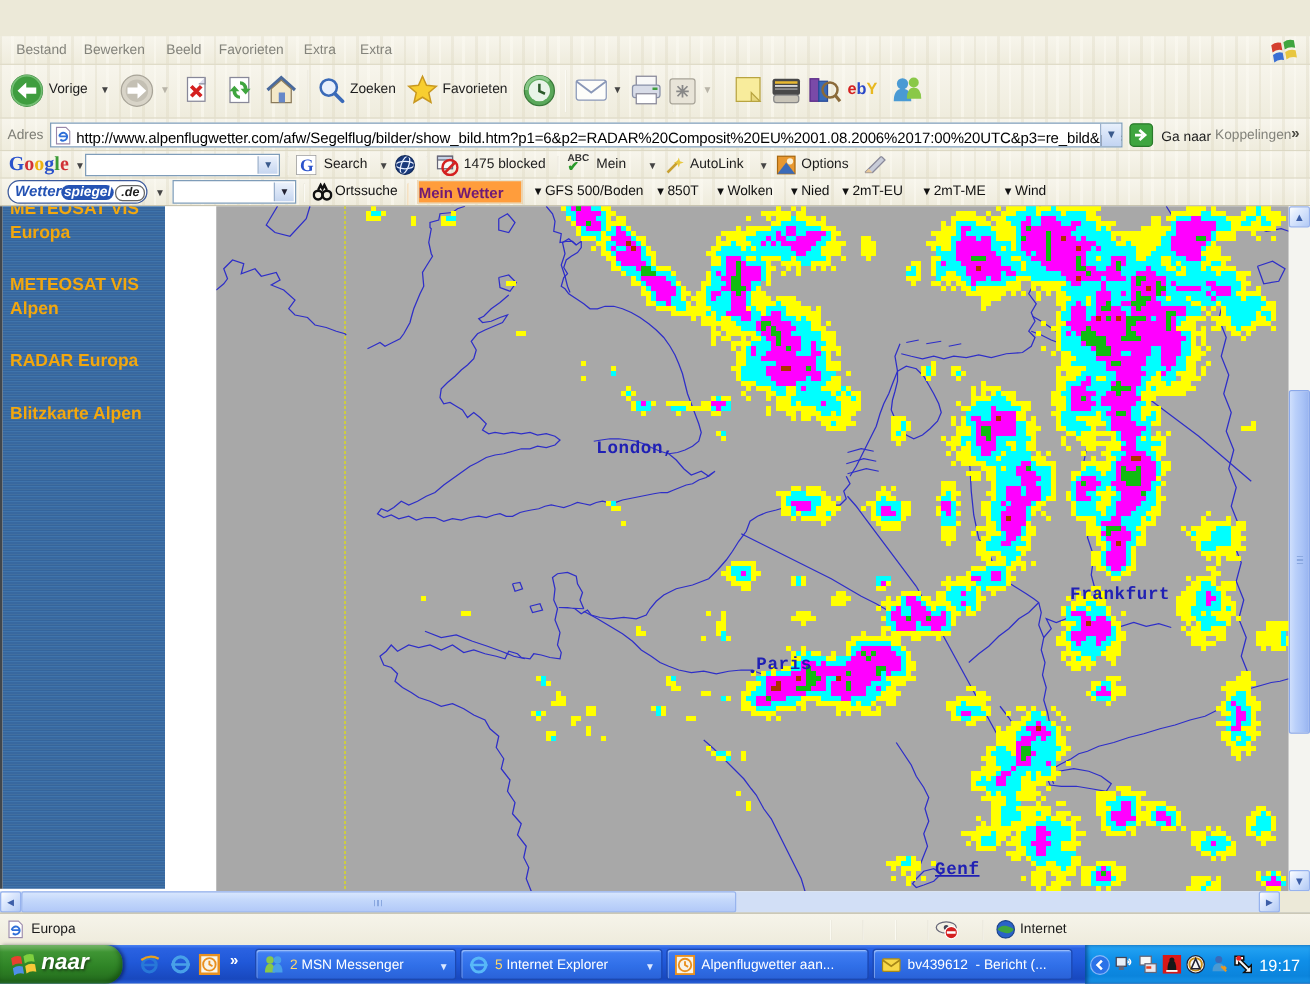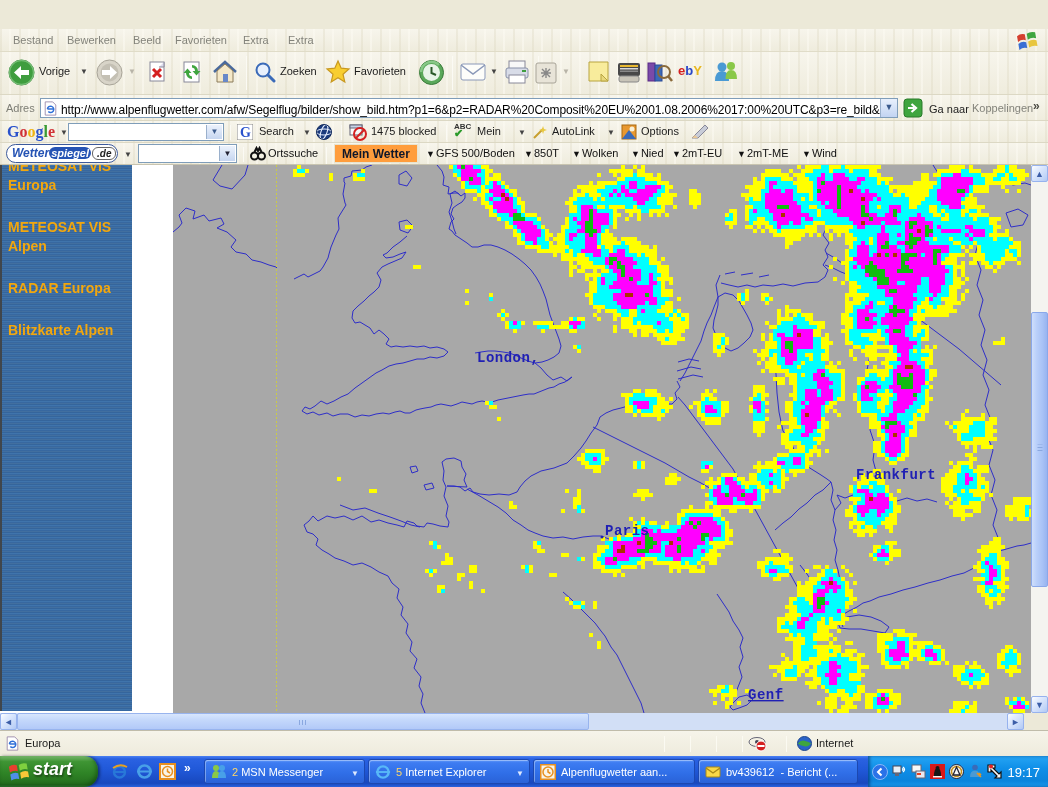--- a/index.html
+++ b/index.html
@@ -39,21 +39,21 @@
 #gsearchbox i{position:absolute;right:1px;top:1px;width:16px;height:14px;background:linear-gradient(180deg,#ecf2fc,#c6d6f0);border-left:1px solid #9ab0cc;color:#3a5a8c;font-size:8px;font-style:normal;text-align:center;line-height:14px}
 .gtxt{position:absolute;top:4px;font-size:11px;color:#1c1c1c}
 .dd{position:absolute;top:7px;font-size:8px;color:#444}
 
 #wlogo{position:absolute;left:6px;top:1px;width:112px;height:19px;border:1px solid #3c5a9c;border-radius:10px;background:#fff;font-size:12px;font-weight:bold;font-style:italic;line-height:16px;padding-left:5px;white-space:nowrap;overflow:hidden}
 #wlogo .w1{color:#2553b4}
 #wlogo .w2{background:#2553b4;color:#fff;border-radius:7px;padding:0 2px;font-size:11px}
 #wlogo .w3{color:#222;font-size:10px;border:1px solid #666;border-radius:6px;padding:0 4px;margin-left:1px}
 #wcombo{position:absolute;left:138px;top:1px;width:99px;height:19px;background:#fff;border:1px solid #7f9db9}
 #wcombo i{position:absolute;right:1px;top:1px;width:16px;height:15px;background:linear-gradient(180deg,#ecf2fc,#c6d6f0);border-left:1px solid #9ab0cc;color:#223;font-size:8px;font-style:normal;text-align:center;line-height:15px}
-#meinw{position:absolute;left:334px;top:1px;width:84px;height:19px;background:#ff9d3c;border:1px solid #e8e4d0;color:#0f172a;font-weight:bold;font-size:12px;text-align:center;line-height:18px}
+#meinw{position:absolute;left:334px;top:1px;width:84px;height:19px;background:#ff9d3c;border:1px solid #e8e4d0;color:#701a75;font-weight:bold;font-size:12px;text-align:left;line-height:18px}
 .witem{position:absolute;top:4px;font-size:11px;color:#111}
 .witem b{font-size:9px;margin-right:1px}
 
 #content{position:absolute;left:0;top:165px;width:1048px;height:548px;background:#fff}
 #sidebar{position:absolute;left:0;top:0;width:132px;height:546px;overflow:hidden;border-left:2px solid #40464c;
  background:repeating-linear-gradient(180deg,#3f74ac 0 1px,#3868a0 1px 2px,#426f9f 2px 3px,#35659c 3px 4px)}
 #sidebar a{position:absolute;left:3px;font-weight:bold;font-size:14px;color:#f2a70e;line-height:19px;text-decoration:none}
 #map{position:absolute;left:173px;top:0;width:858px;height:548px}
 .mlbl{font-family:"Liberation Mono",monospace;font-weight:bold;font-size:14px;fill:#2020b4;letter-spacing:.5px}
 
@@ -3048,21 +3048,21 @@
 <div id="taskbar">
  <div id="startbtn">
   <svg style="position:absolute;left:8px;top:5px" width="22" height="22" viewBox="0 0 22 22">
           <g transform="rotate(-10 11 11)">
             <path d="M2 4 Q6 2 10 4 L10 10 Q6 8 2 10 Z" fill="#e8402f"></path>
             <path d="M12 4 Q16 2 20 4 L20 10 Q16 8 12 10 Z" fill="#7fd03f"></path>
             <path d="M2 12 Q6 10 10 12 L10 18 Q6 16 2 18 Z" fill="#4f8fe8"></path>
             <path d="M12 12 Q16 10 20 12 L20 18 Q16 16 12 18 Z" fill="#f8c838"></path>
           </g>
         </svg>
-  <span>start</span>
+  <span>naar</span>
  </div>
  <svg class="qlico" style="left:111px" viewBox="0 0 17 17">
         <circle cx="8.5" cy="9" r="5.5" fill="none" stroke="#2878d8" stroke-width="2.4"></circle>
         <path d="M3 9 L14 9" stroke="#2878d8" stroke-width="2"></path>
         <path d="M2 5 Q9 0 16 4" fill="none" stroke="#e8a020" stroke-width="1.8"></path>
       </svg>
  <svg class="qlico" style="left:136px" viewBox="0 0 17 17">
         <circle cx="8.5" cy="8.5" r="6" fill="none" stroke="#48a0e8" stroke-width="2.6"></circle>
         <path d="M1 8.5 L16 8.5" stroke="#48a0e8" stroke-width="2"></path>
       </svg>

